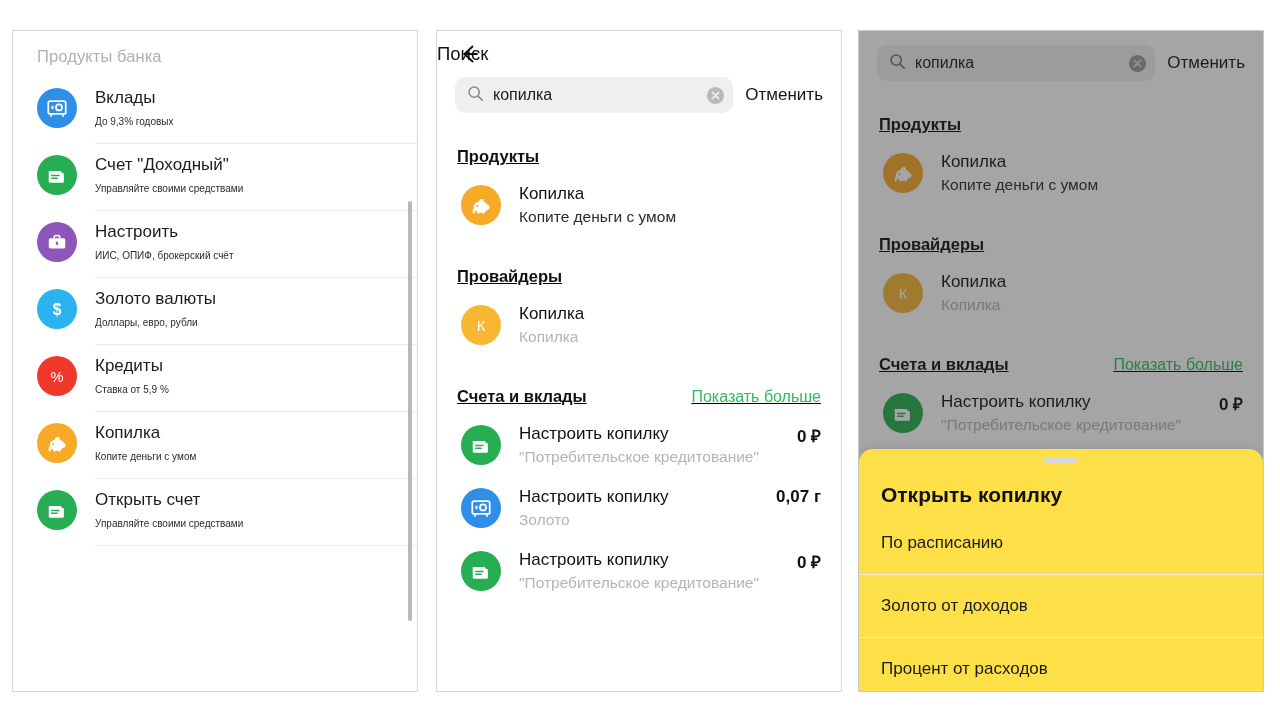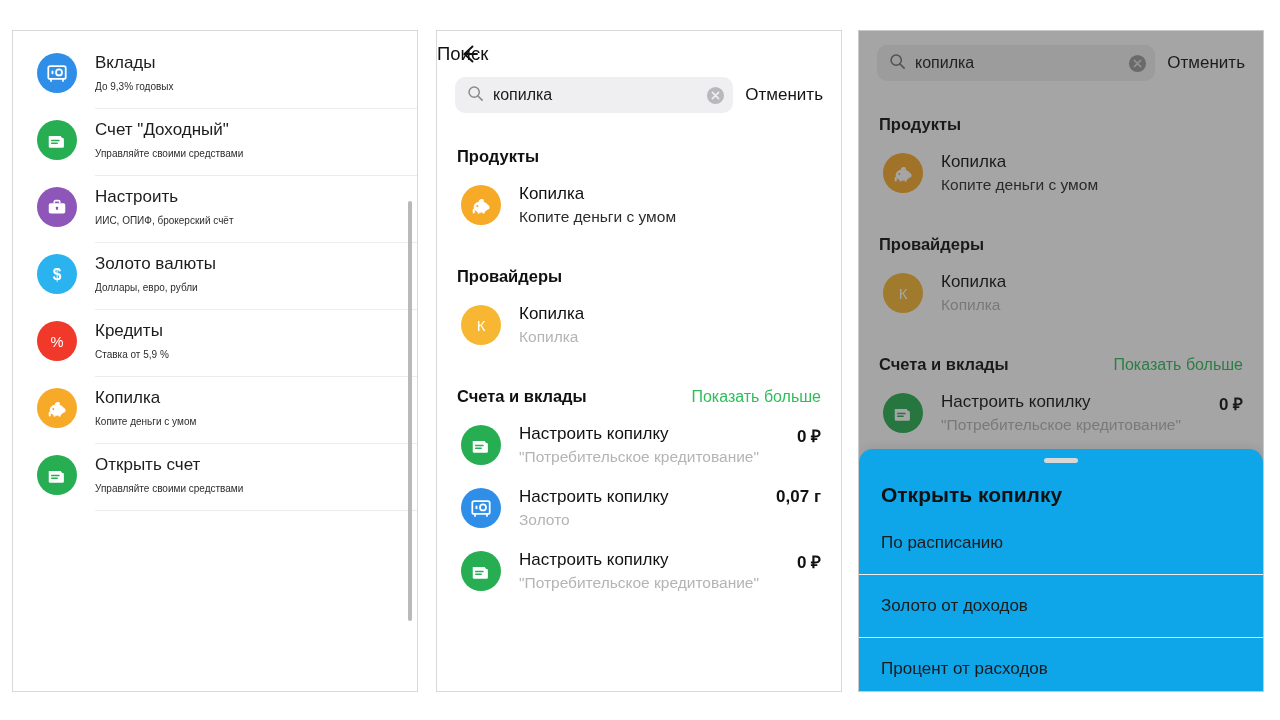--- a/index.html
+++ b/index.html
@@ -86,21 +86,21 @@
     padding: 0 8px 0 12px;
     gap: 9px;
   }
   .search-value { font-size: 16px; color: #1a1a1a; flex: 1 1 auto; }
   .clear-btn { width: 19px; height: 19px; flex: 0 0 19px; }
   .cancel-btn { font-size: 17px; color: #141414; white-space: nowrap; }
 
   .sec-head {
     display: flex; align-items: center; justify-content: space-between;
     padding: 0 20px;
-    margin-top: 30px; margin-bottom: 8px;
+    margin-top: 30px; margin-bottom: 8px; text-decoration: underline;
   }
   .sec-title { font-size: 16.5px; font-weight: bold; color: #111; }
   .sec-action { font-size: 16px; color: #2ebd59; }
 
   .res-row {
     display: flex; align-items: flex-start;
     padding: 9px 20px 9px 24px;
   }
   .res-av {
     width: 40px; height: 40px; border-radius: 50%;
@@ -118,21 +118,21 @@
   .p3-content { position: absolute; inset: 0; }
   .dim {
     position: absolute; inset: 0;
     background: rgba(40,40,40,0.42);
     pointer-events: none;
   }
   .sheet {
     position: absolute;
     left: 0; right: 0; bottom: 0;
     top: 418px;
-    background: #0ea5e9;
+    background: #fde047;
     border-top-left-radius: 14px;
     border-top-right-radius: 14px;
     box-shadow: 0 -2px 8px rgba(0,0,0,0.08);
   }
   .sheet-handle {
     width: 34px; height: 5px; border-radius: 3px;
     background: #d7d7d7;
     margin: 9px auto 0 auto;
   }
   .sheet-title {
@@ -150,20 +150,21 @@
     height: 1px; background: #ececec;
   }
   .sheet-item:first-of-type { padding-top: 26px; }
 </style>
 </head>
 <body>
 
 <div class="stage">
 
   <div class="panel panel-1">
+    <div class="p1-title">Продукты банка</div>
     <div class="prod-list" id="p1list">
         <div class="prod-row">
           <span class="avatar" style="background:#2f8fe8">
             <svg width="22" height="22" viewBox="0 0 24 24">
               <rect x="2.5" y="4.5" width="19" height="14" rx="2" fill="none" stroke="#fff" stroke-width="1.9"></rect>
               <circle cx="14.2" cy="11.4" r="3.3" fill="none" stroke="#fff" stroke-width="1.9"></circle>
               <rect x="6" y="9.4" width="2.2" height="4" rx="1.1" fill="#fff"></rect>
               <path d="M5.5 18.5 V21 M18.5 18.5 V21" stroke="#fff" stroke-width="1.8" stroke-linecap="round"></path>
             </svg>
           </span>

